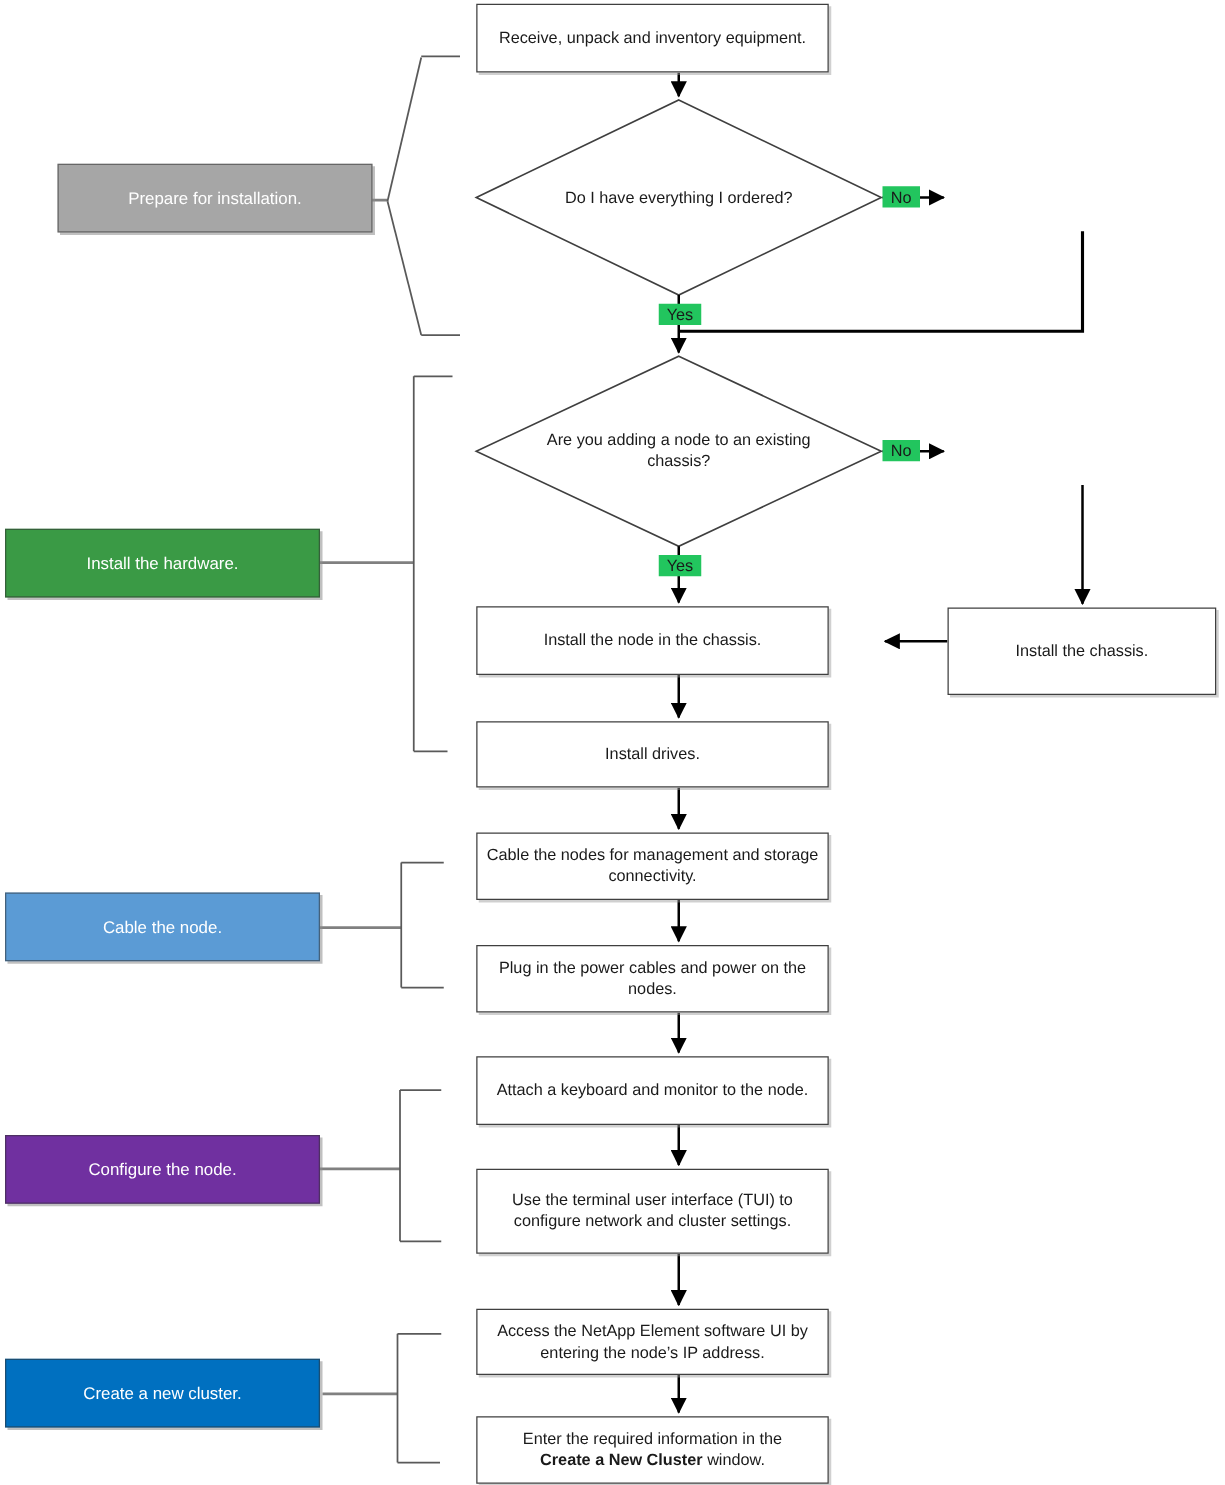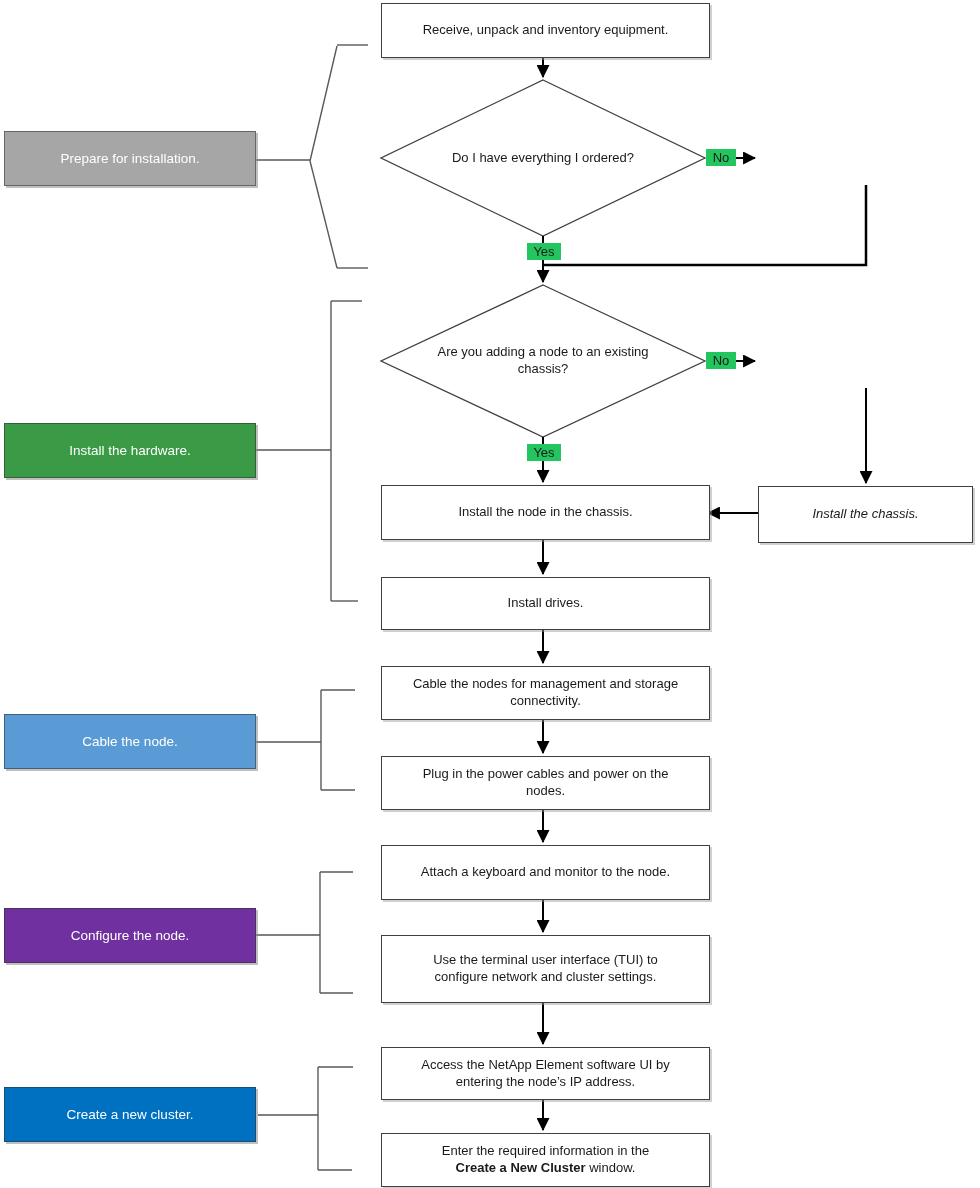--- a/index.html
+++ b/index.html
@@ -9,27 +9,27 @@
     overflow:hidden;
   }
   #wires{position:absolute;left:0;top:0;width:980px;height:1188px;}
   .fbox{
     position:absolute;background:#ffffff;border:1px solid #3f3f3f;
     display:flex;align-items:center;justify-content:center;text-align:center;
     font-size:13px;line-height:1.3;box-sizing:border-box;
     box-shadow:2px 2px 0 rgba(150,150,150,.45);
   }
   .fbox .inner{display:block;}
-  .col-main{left:381px;width:329px;}
+  .col-main{left:381px;width:282px;}
   .col-right{left:758px;width:215px;}
   .pos-receive{top:3px;height:55px;}
   .pos-contact{top:131px;height:54px;}
   .pos-rails{top:333px;height:55px;}
   .pos-node{top:485px;height:55px;}
-  .pos-chassis{top:486px;height:57px;font-style:italic;}
+  .pos-chassis{top:486px;height:70px;}
   .pos-drives{top:577px;height:53px;}
   .pos-cablenodes{top:666px;height:54px;}
   .pos-plug{top:756px;height:54px;}
   .pos-keyboard{top:845px;height:55px;}
   .pos-tui{top:935px;height:68px;}
   .pos-access{top:1047px;height:53px;}
   .pos-enter{top:1133px;height:54px;}
   .w280{max-width:280px;} .w270{max-width:270px;} .w290{max-width:290px;}
   .w250{max-width:250px;} .w190{max-width:190px;}
   .phase{
@@ -113,21 +113,21 @@
       <line x1="320" y1="993" x2="353" y2="993"></line>
     </g>
     <g stroke="#595959" stroke-width="1.4" fill="none">
       <line x1="258" y1="1115" x2="318" y2="1115" stroke="#808080" stroke-width="2.2"></line>
       <line x1="318" y1="1067" x2="318" y2="1170"></line>
       <line x1="318" y1="1067" x2="353" y2="1067"></line>
       <line x1="318" y1="1170" x2="352" y2="1170"></line>
     </g>
   </svg>
 
-  <div class="phase pos-prepare" style="background: rgb(166, 166, 166);">
+  <div class="phase pos-prepare" style="background: rgb(166, 166, 166); margin-left: 42px;">
     <span>Prepare for installation.</span>
   </div>
   <div class="phase pos-hardware" style="background: rgb(58, 154, 69);">
     <span>Install the hardware.</span>
   </div>
   <div class="phase pos-cable" style="background: rgb(91, 155, 213);">
     <span>Cable the node.</span>
   </div>
   <div class="phase pos-configure" style="background: rgb(112, 48, 160);">
     <span>Configure the node.</span>

